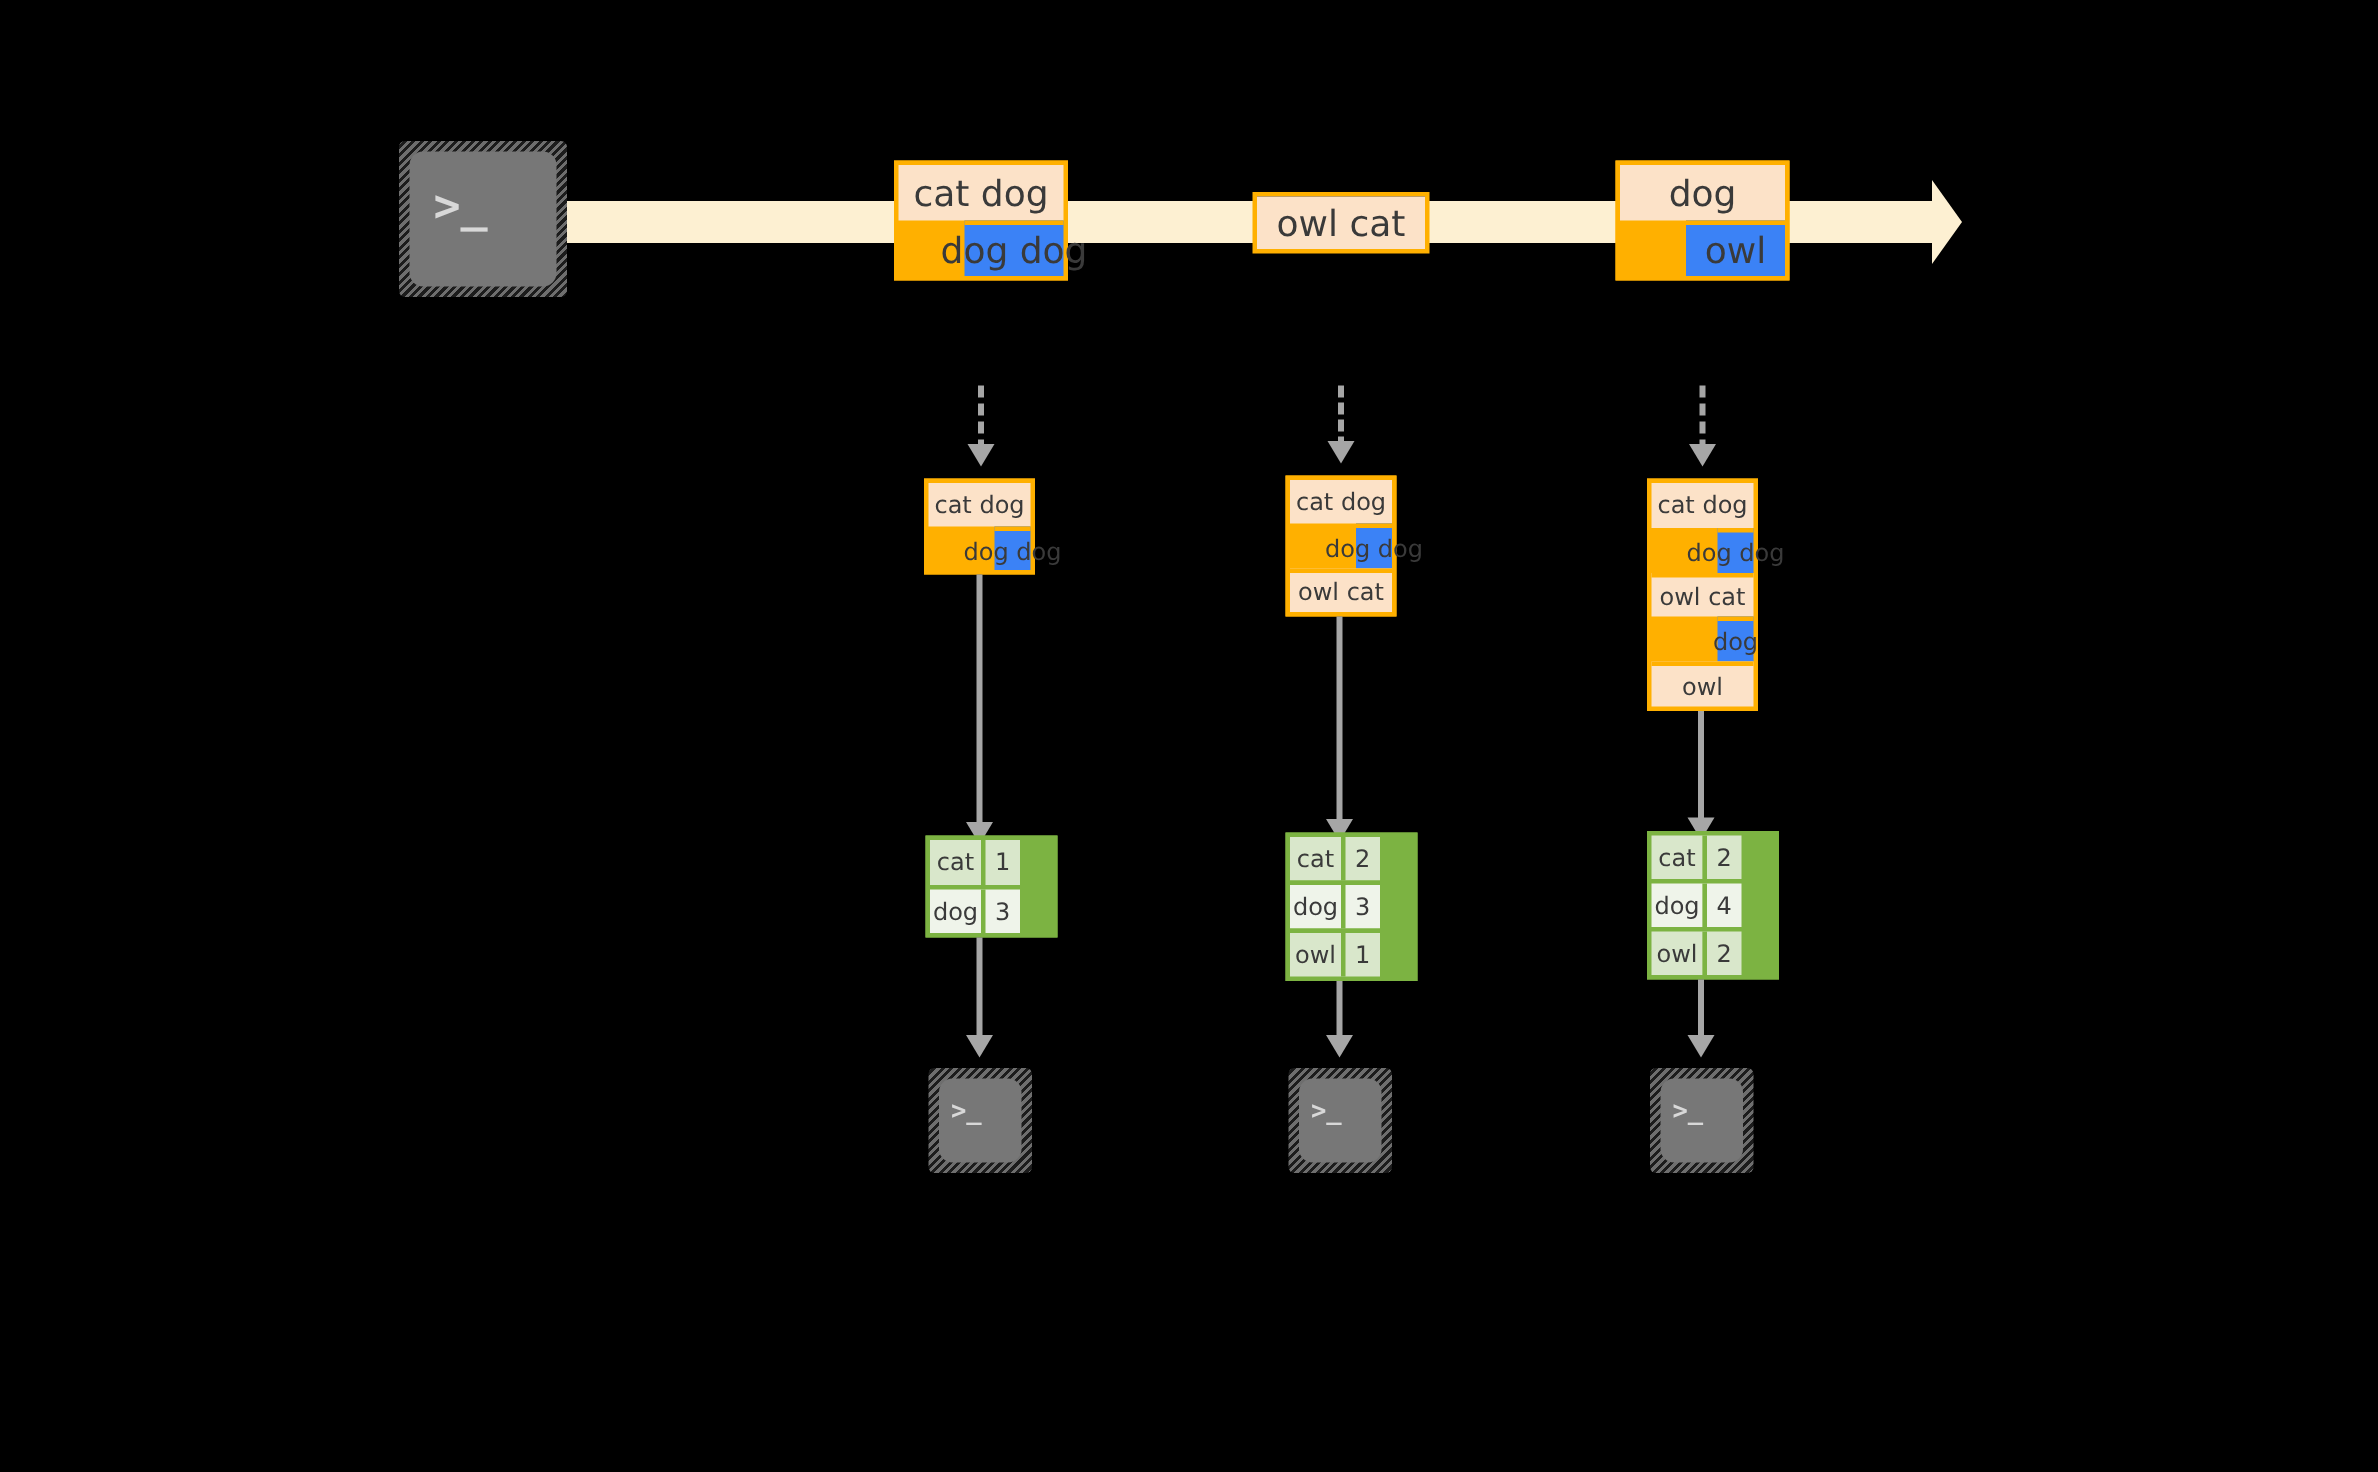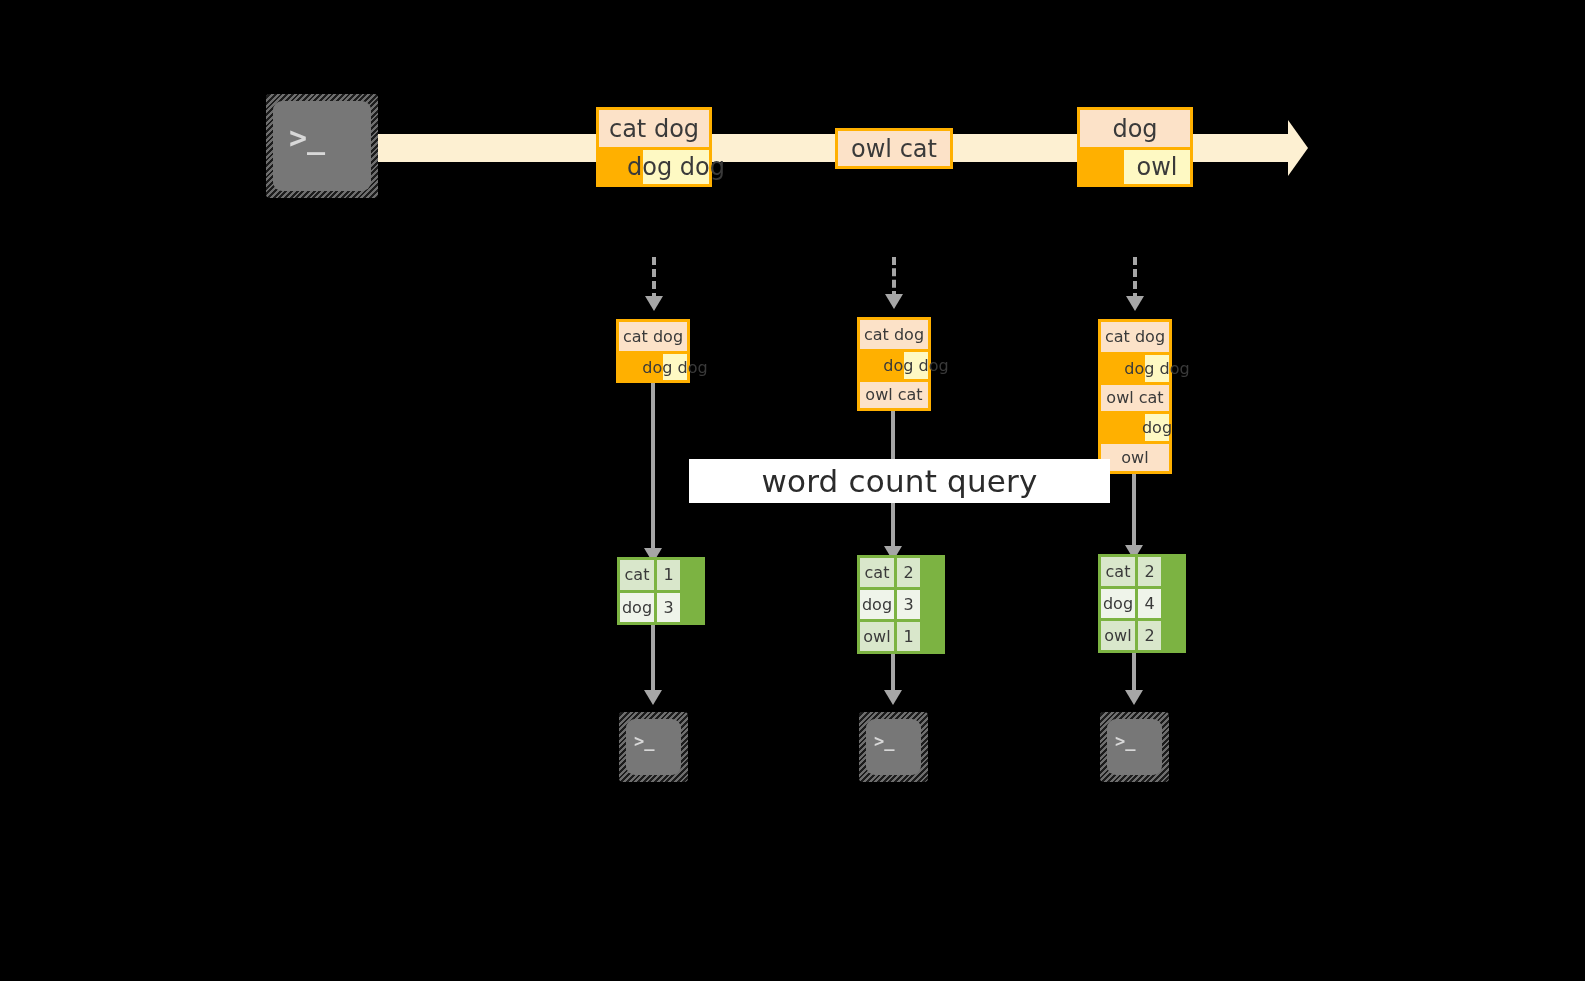--- a/index.html
+++ b/index.html
@@ -60,21 +60,21 @@
   .rec .row{
     flex:1 1 auto;
     display:flex;
     align-items:center;
     justify-content:center;
     color:#3a3a3a;
     box-sizing:border-box;
     white-space:nowrap;
   }
   .rec .row.a{background:#fce2c8;}
-  .rec .row.b{background:#fef9c3;margin-left:44px;}
+  .rec .row.b{background:#3b82f6;margin-left:44px;}
   .rec .row + .row{border-top:3px solid #ffb000;}
 
   .rec.big .row{font-size:24px;height:36px;}
   .rec.mid .row{font-size:16px;height:26px;}
 
   
   .cnt{
     position:absolute;
     box-sizing:border-box;
     border:3px solid #7cb342;
@@ -253,17 +253,14 @@
 
   <div class="shaft" style="left:1132px;top:653px;height:44px;"></div>
   <div class="head" style="left:1125px;top:690px;"></div>
 
   <div class="terminal small" style="left:1100px;top:712px;width:69px;height:70px;">
     <div class="face">
       <div class="glyph">&gt;_</div>
     </div>
   </div>
 
-  <div class="banner" style="left:689px;top:459px;width:421px;height:44px;">
-    <span class="txt">word count query</span>
-  </div>
 
 </div>
 
 </body></html>

